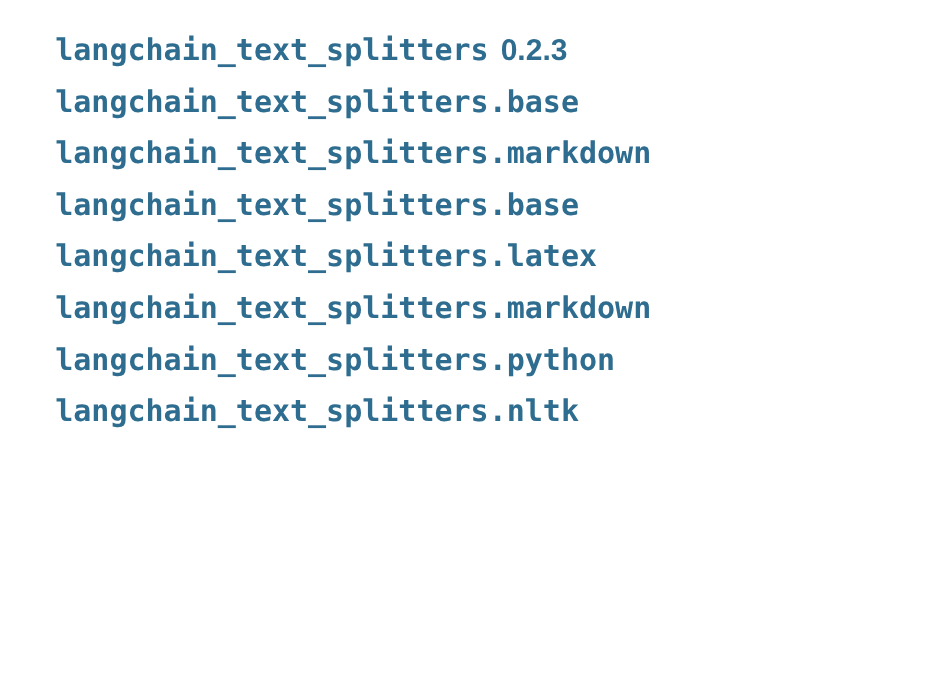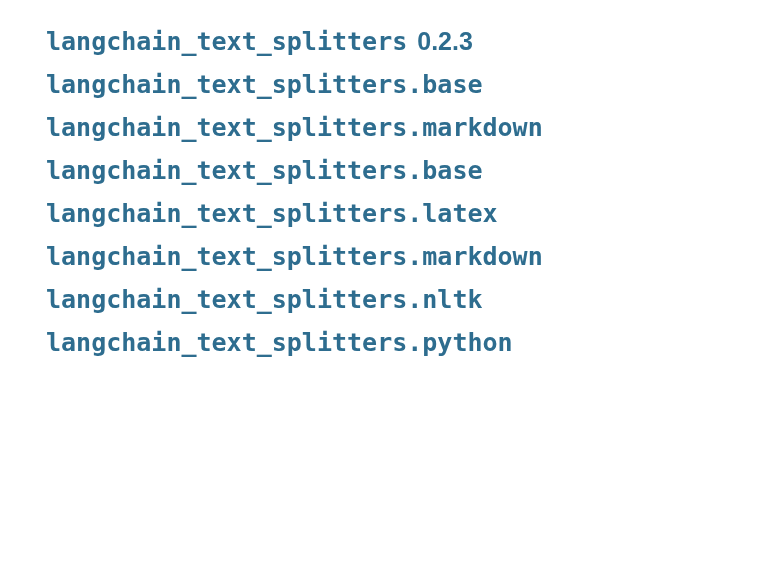--- a/index.html
+++ b/index.html
@@ -63,22 +63,22 @@
 
   <div class="index-row">
     <a class="module-link" href="#">langchain_text_splitters.latex</a>
   </div>
 
   <div class="index-row">
     <a class="module-link" href="#">langchain_text_splitters.markdown</a>
   </div>
 
   <div class="index-row">
-    <a class="module-link" href="#">langchain_text_splitters.nltk</a>
+    <a class="module-link" href="#">langchain_text_splitters.python</a>
   </div>
 
   <div class="index-row">
-    <a class="module-link" href="#">langchain_text_splitters.python</a>
+    <a class="module-link" href="#">langchain_text_splitters.nltk</a>
   </div>
 
 
 
 </div>
 
 </body></html>

